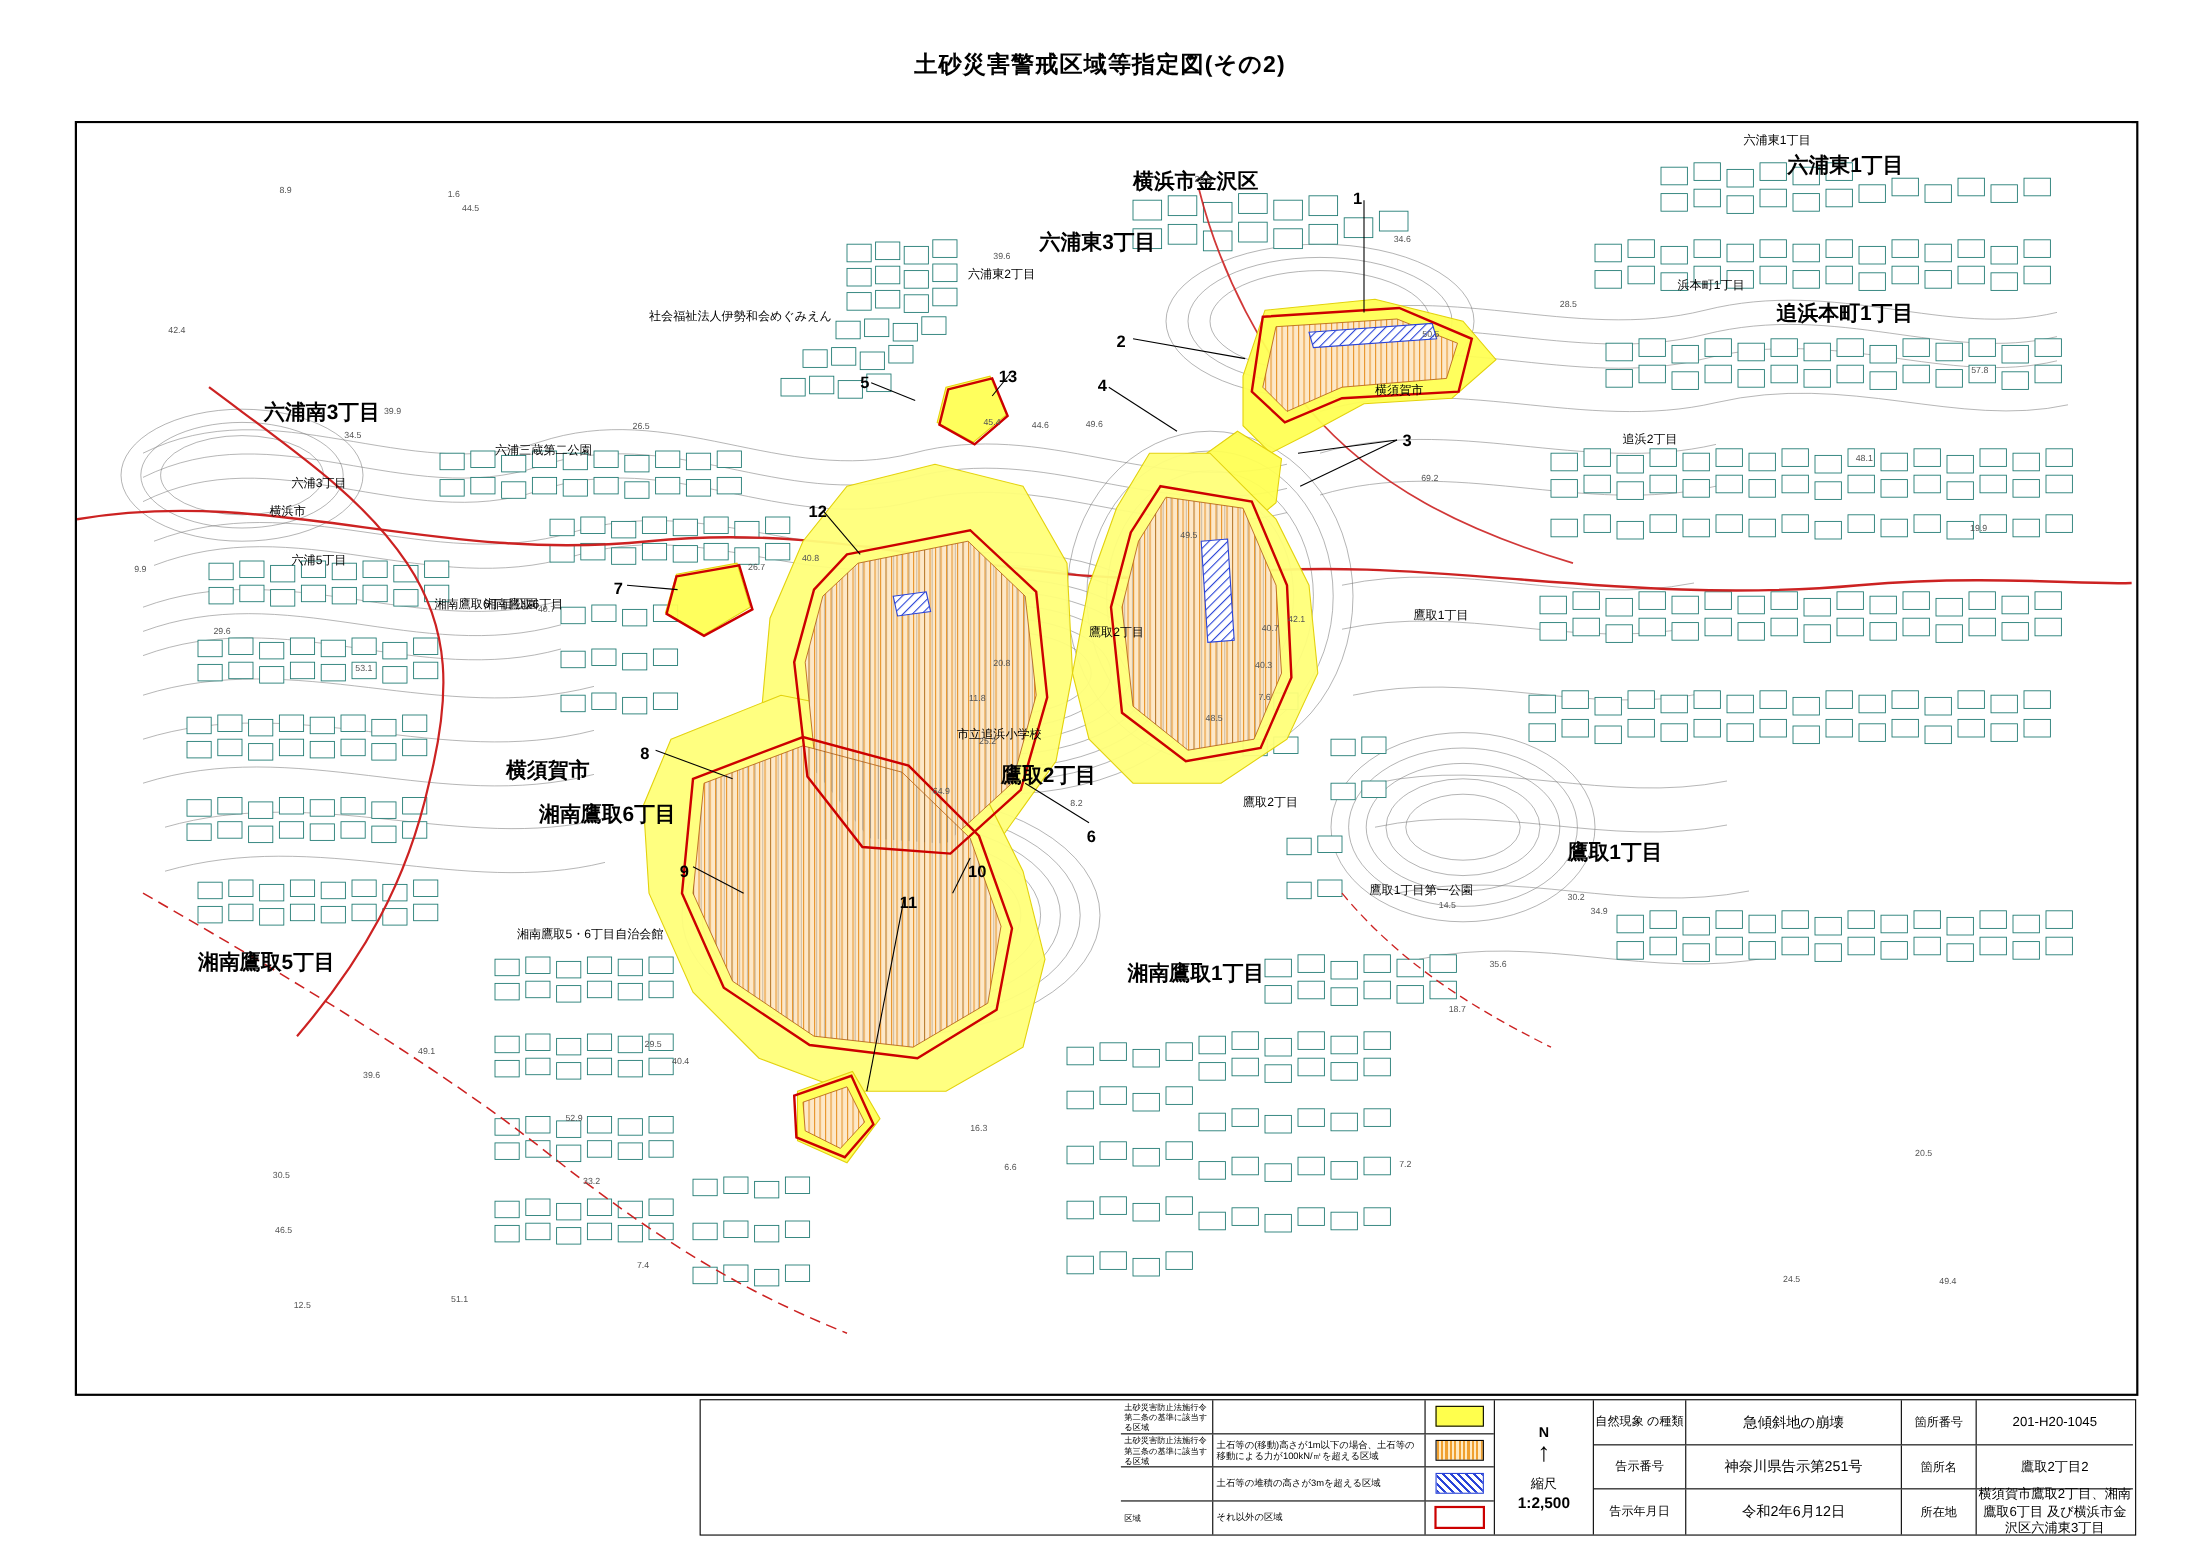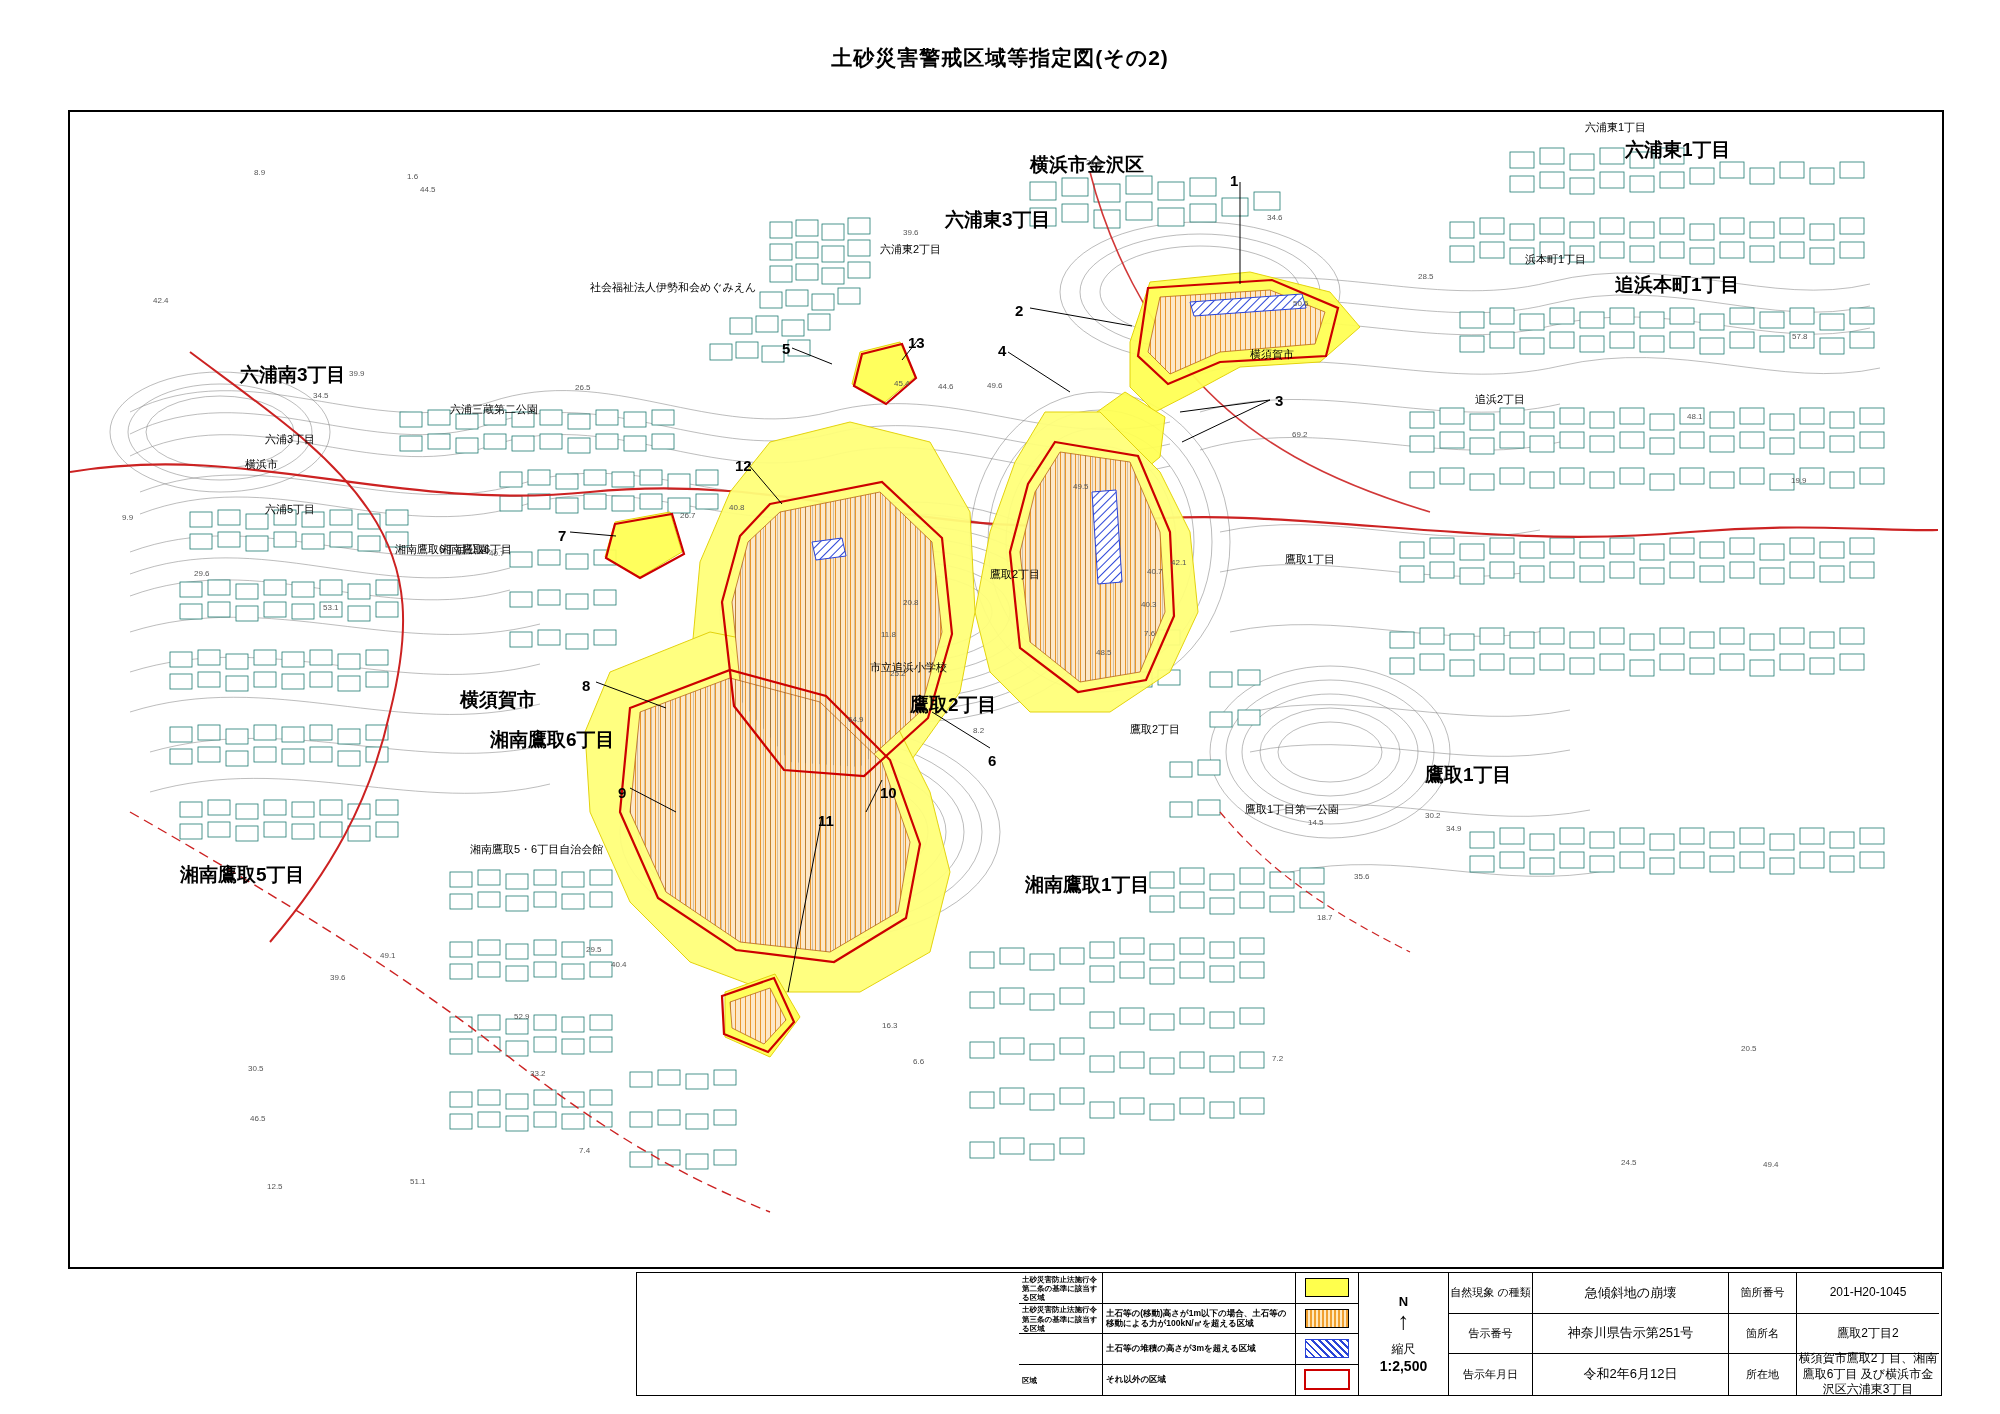--- a/index.html
+++ b/index.html
@@ -26,21 +26,21 @@
   .scalebar div{flex:1;border-right:1px solid #000;}
   .scalebar div:last-child{border-right:none;}
   .scalebar .blk{background:#000;}
   .scaleticks{position:relative;height:14px;width:220px;font-size:12px;}
   .scaleticks span{position:absolute;top:0;transform:translateX(-50%);}
   
   .btmtable{position:absolute;left:636px;top:1272px;width:1304px;height:122px;border:1.5px solid #000;background:#fff;}
   .bt{position:absolute;border-right:1.5px solid #000;height:100%;box-sizing:border-box;}
   .titlecell{left:0;top:0;width:382px;display:flex;align-items:center;padding-left:20px;font-size:19px;font-weight:bold;line-height:1.5;}
   .symcell{left:382px;top:0;width:340px;}
-  .symrow{display:flex;height:30.5px;border-bottom:1px solid #000;box-sizing:border-box;font-weight:bold;}
+  .symrow{display:flex;height:30.5px;border-bottom:1px solid #000;box-sizing:border-box;}
   .symrow:last-child{border-bottom:none;}
   .symrow .d{width:84px;border-right:1px solid #000;box-sizing:border-box;font-size:7.5px;line-height:1.25;padding:2px 2px 0 3px;display:flex;align-items:center;}
   .symrow .t{flex:1;border-right:1px solid #000;box-sizing:border-box;font-size:8.5px;line-height:1.25;padding:2px 3px;display:flex;align-items:center;}
   .symrow .s{width:62px;display:flex;align-items:center;justify-content:center;}
   .swatch{width:42px;height:17px;border:1px solid #000;}
   .sw-yellow{background:#ffff4d;}
   .sw-orange{background:repeating-linear-gradient(90deg,#f0a030 0 2px,#ffe9c0 2px 4px);}
   .sw-blue{background:repeating-linear-gradient(45deg,#2a44d8 0 2px,#fff 2px 5px);border:1px solid #2a44d8;}
   .sw-red{border:2px solid #cc0000;background:#fff;}
   .northcell{left:722px;top:0;width:90px;display:flex;flex-direction:column;align-items:center;justify-content:center;}

